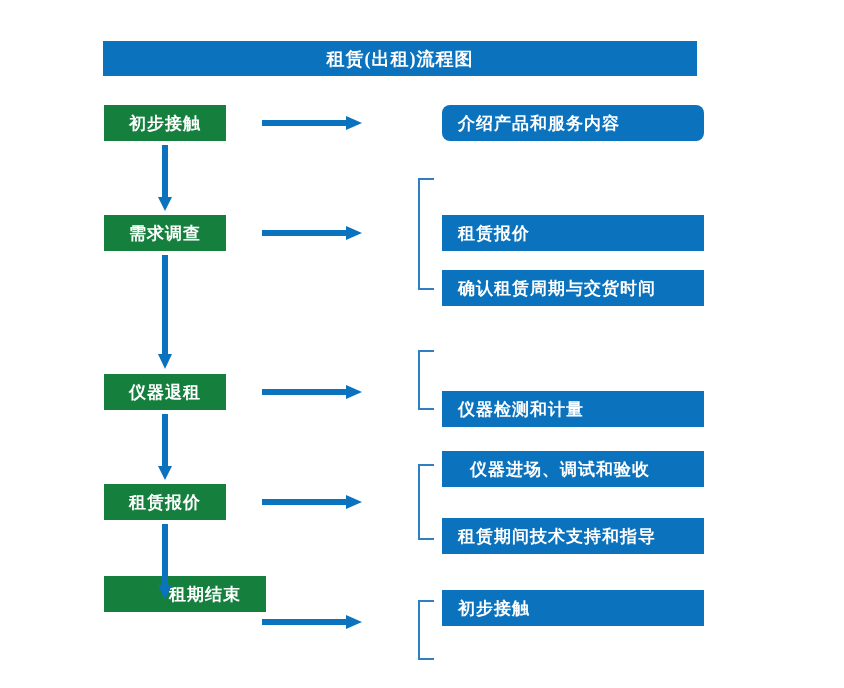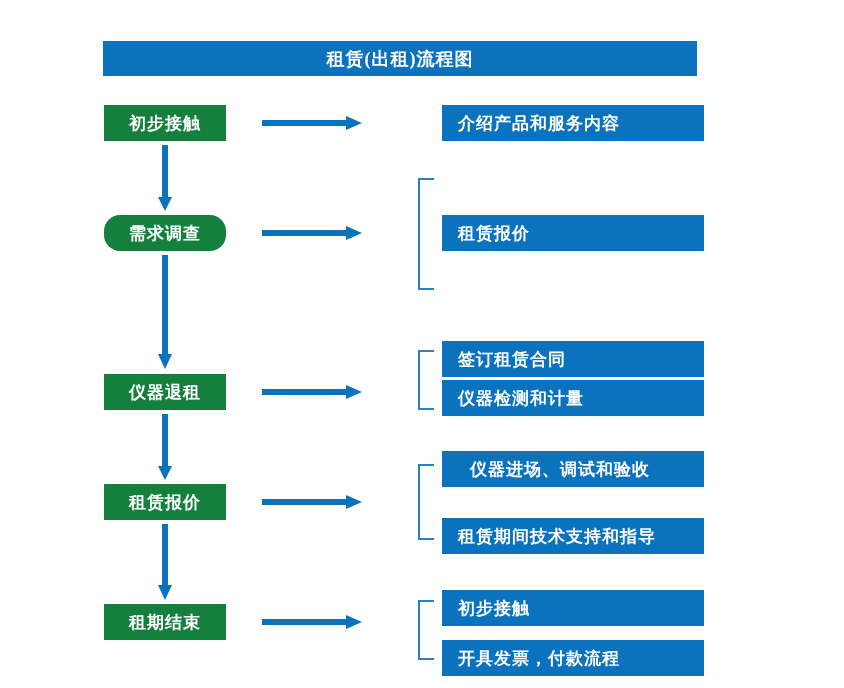--- a/index.html
+++ b/index.html
@@ -82,33 +82,32 @@
   }
 </style>
 </head>
 <body>
 
 <div id="canvas">
 
   <div class="title-bar">租赁(出租)流程图</div>
 
   <div class="stage-box" style="top:77px;">初步接触</div>
-  <div class="stage-box" style="top:187px;border-radius:16px;">需求调查</div>
+  <div class="stage-box" style="top:187px;">需求调查</div>
   <div class="stage-box" style="top:346px;">仪器退租</div>
   <div class="stage-box" style="top:456px;">租赁报价</div>
-  <div class="stage-box" style="top:576px;">租期结束</div>
+  <div class="stage-box" style="top:548px;padding-left:40px;">租期结束</div>
 
-  <div class="detail-box" style="top:77px;">介绍产品和服务内容</div>
+  <div class="detail-box" style="top:77px;border-radius:8px;">介绍产品和服务内容</div>
   <div class="detail-box" style="top:187px;">租赁报价</div>
-  <div class="detail-box" style="top:313px;">签订租赁合同</div>
-  <div class="detail-box" style="top:352px;text-align:right;">仪器检测和计量</div>
+  <div class="detail-box" style="top:242px;">确认租赁周期与交货时间</div>
+  <div class="detail-box" style="top:363px;text-align:right;">仪器检测和计量</div>
   <div class="detail-box" style="top:423px;padding-left:28px;">仪器进场、调试和验收</div>
   <div class="detail-box" style="top:490px;">租赁期间技术支持和指导</div>
   <div class="detail-box" style="top:562px;">初步接触</div>
-  <div class="detail-box" style="top:612px;">开具发票，付款流程</div>
 
   <svg class="h-arrow" style="top:87px;" viewBox="0 0 100 16">
     <rect x="0" y="5" width="88" height="6" fill="#0b72bd"></rect>
     <polygon points="84,1 100,8 84,15" fill="#0b72bd"></polygon>
   </svg>
   <svg class="h-arrow" style="top:197px;" viewBox="0 0 100 16">
     <rect x="0" y="5" width="88" height="6" fill="#0b72bd"></rect>
     <polygon points="84,1 100,8 84,15" fill="#0b72bd"></polygon>
   </svg>
   <svg class="h-arrow" style="top:356px;" viewBox="0 0 100 16">

